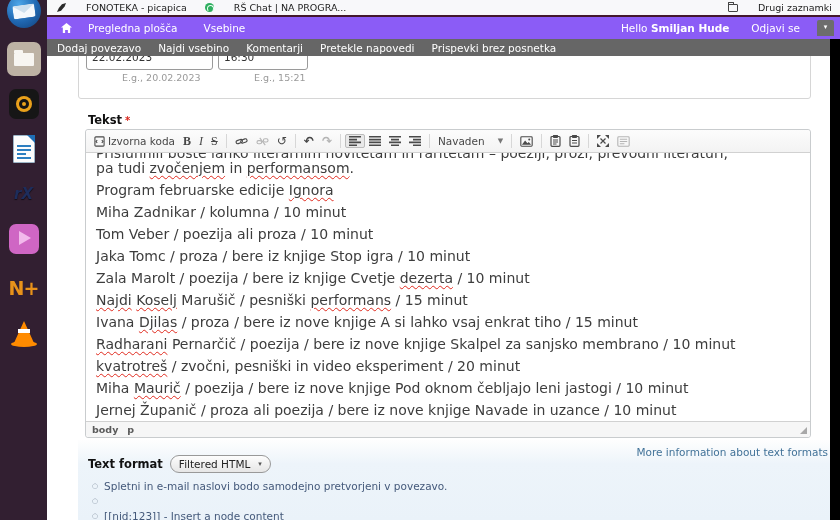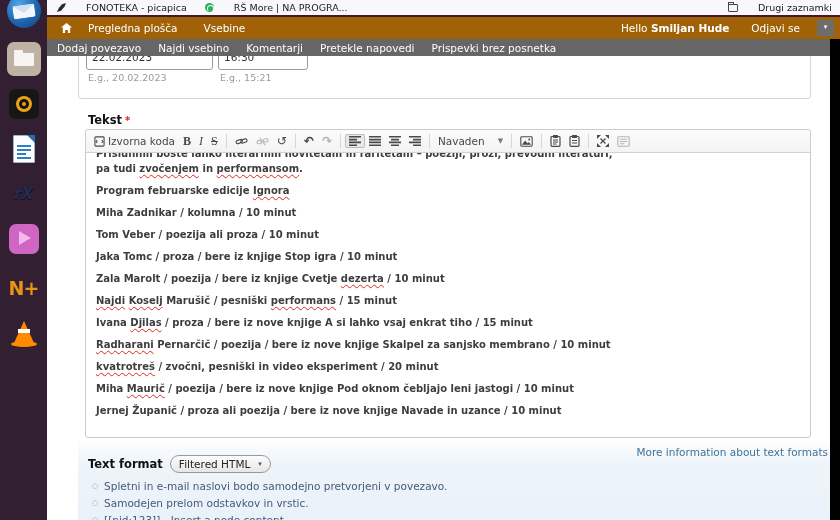--- a/index.html
+++ b/index.html
@@ -50,21 +50,21 @@
              clip-path:polygon(100% 0,55% 15%,20% 55%,0 100%,45% 85%,85% 40%); }
   .greenfav { width:9px; height:9px; border-radius:50%; background:#2fae5f; position:relative; }
   .greenfav:after { content:""; position:absolute; left:2px; top:2px; width:5px; height:5px;
                     border:1px solid #eafff2; border-radius:50%; border-bottom-color:transparent; }
   .fold-out { width:10px; height:8px; border:1px solid #444; border-radius:1px; position:relative; }
   .fold-out:before { content:""; position:absolute; left:-1px; top:-3px; width:4px; height:2px;
                      border:1px solid #444; border-bottom:none; border-radius:1px 1px 0 0; }
   .top-maroon { position:absolute; left:47px; top:15px; width:793px; height:2px; background:#43182c; z-index:4; }
 
   
-  .admin-bar { position:absolute; left:47px; top:17px; width:793px; height:22px; background:#a16207;
+  .admin-bar { position:absolute; left:47px; top:17px; width:793px; height:22px; background:#8b5cf6;
                display:flex; align-items:center; color:#fff; font-size:10.5px; padding:0 10px 0 14px; z-index:4; }
   .home-ic { width:11px; height:11px; margin-right:16px; }
   .ab-item { margin-right:26px; cursor:pointer; white-space:nowrap; }
   .ab-spacer { flex:1; }
   .ab-greet { margin-right:22px; white-space:nowrap; }
   .ab-greet b { font-weight:bold; }
   .ab-logout { margin-right:30px; white-space:nowrap; }
   .ab-toggle { position:absolute; right:6px; top:3px; width:17px; height:16px; background:#6d6d6d;
                border-radius:2px 2px 0 0; color:#fff; font-size:7px; text-align:center; line-height:15px; }
 
@@ -74,41 +74,41 @@
   .sc-item { margin-right:17px; white-space:nowrap; }
 
   
   .page { position:absolute; left:47px; top:56px; width:783px; height:464px; background:#fff; overflow:hidden; z-index:3; }
   .black-strip { position:absolute; right:0; top:39px; width:10px; height:481px; background:#000; z-index:6; }
 
   .fieldset-box { position:absolute; left:31px; top:-26px; width:733px; height:69px;
                   border:1px solid #d6d6d6; border-radius:3px; background:#fff; }
   .mini-input { position:absolute; border:1px solid #9a9a9a; border-radius:3px; background:#fff;
                 font-size:10.5px; color:#333; padding:3px 5px; height:25px; line-height:18px; }
-  .input-help { position:absolute; font-size:9.5px; color:#9a9a9a; }
+  .input-help { position:absolute; font-size:9.5px; color:#9a9a9a;margin-left:34px; }
 
   .field-label { position:absolute; left:41px; top:57px; font-size:11.5px; font-weight:bold; color:#111; }
   .req-star { color:#d8261c; margin-left:3px; font-size:10px; }
 
   
   .editor { position:absolute; left:38px; top:73px; width:726px; height:309px;
             border:1px solid #c9ccce; border-radius:3px; display:flex; flex-direction:column; background:#fff; }
   .ed-toolbar { height:23px; background:linear-gradient(#fcfcfc,#f3f3f3); border-bottom:1px solid #d1d1d1;
                 border-radius:3px 3px 0 0; display:flex; align-items:center; padding:0 4px; font-size:10.5px; color:#474747; }
   .tb-btn { display:flex; align-items:center; gap:3px; padding:2px 4px; border-radius:2px; cursor:pointer; white-space:nowrap; }
   .tb-btn.disabled { opacity:.38; }
   .tb-btn.active { border:1px solid #bcbcbc; background:#e9e9e9; padding:1px 3px; }
   .tb-sep { width:1px; height:14px; background:#d7d7d7; margin:0 4px; }
   .tb-b { font-weight:bold; font-family:"Liberation Serif",serif; font-size:12px; }
   .tb-i { font-style:italic; font-family:"Liberation Serif",serif; font-size:12px; }
   .tb-s { text-decoration:line-through; font-family:"Liberation Serif",serif; font-size:12px; }
   .glyph { font-size:12px; line-height:12px; }
   .fmt-caret { font-size:7px; color:#777; margin-left:10px; }
 
-  .ed-content { flex:1; overflow:hidden; padding:0 10px; font-size:10px; color:#3d3d3d;font-weight:bold; }
+  .ed-content { flex:1; overflow:hidden; padding:0 10px; font-size:14px; color:#3d3d3d; }
   .ed-line { line-height:13px; margin-top:9px; white-space:nowrap; }
   .ed-line.first { margin-top:-6px; }
   .ed-line.cont { margin-top:2px; }
   .miss { text-decoration:underline; text-decoration-style:wavy; text-decoration-color:#e02a1e;
           text-decoration-thickness:1px; text-underline-offset:2px; }
 
   .ed-status { height:16px; background:#f6f6f6; border-top:1px solid #d1d1d1; border-radius:0 0 3px 3px;
                display:flex; align-items:center; padding:0 6px; font-size:9.5px; font-weight:bold; color:#5a5a5a; gap:9px; position:relative; }
   .resize-handle { position:absolute; right:3px; bottom:3px; width:0; height:0;
                    border-left:7px solid transparent; border-bottom:7px solid #a8a8a8; }
@@ -177,21 +177,21 @@
     </div>
   </div>
 
   <div class="bookmarks-bar">
     <div class="bm-item">
       <span class="feather"></span>
       <span>FONOTEKA - picapica</span>
     </div>
     <div class="bm-item">
       <span class="greenfav"></span>
-      <span>RŠ More | NA PROGRA...</span>
+      <span>RŠ Chat | NA PROGRA...</span>
     </div>
     <div class="bm-spacer"></div>
     <div class="bm-item" style="margin-right:0;padding-left:29px;">
       <span class="fold-out"></span>
       <span>Drugi zaznamki</span>
     </div>
   </div>
   <div class="top-maroon"></div>
 
   <div class="admin-bar">
@@ -336,20 +336,25 @@
           <div class="ed-line"><span>Jaka Tomc / proza / bere iz knjige Stop igra / 10 minut</span></div>
           <div class="ed-line"><span>Zala Marolt / poezija / bere iz knjige Cvetje </span><span class="miss">dezerta</span><span> / 10 minut</span></div>
           <div class="ed-line"><span class="miss">Najdi</span><span> </span><span class="miss">Koselj</span><span> Marušič / pesniški </span><span class="miss">performans</span><span> / 15 minut</span></div>
           <div class="ed-line"><span>Ivana </span><span class="miss">Djilas</span><span> / proza / bere iz nove knjige A si lahko vsaj enkrat tiho / 15 minut</span></div>
           <div class="ed-line"><span class="miss">Radharani</span><span> Pernarčič / poezija / bere iz nove knjige Skalpel za sanjsko membrano / 10 minut</span></div>
           <div class="ed-line"><span class="miss">kvatrotreš</span><span> / zvočni, pesniški in video eksperiment / 20 minut</span></div>
           <div class="ed-line"><span>Miha </span><span class="miss">Maurič</span><span> / poezija / bere iz nove knjige Pod oknom čebljajo leni jastogi / 10 minut</span></div>
           <div class="ed-line"><span>Jernej Županič / proza ali poezija / bere iz nove knjige Navade in uzance / 10 minut</span></div>
         </div>
 
+      <div class="ed-status">
+        <span>body</span>
+        <span>p</span>
+        <span class="resize-handle"></span>
+      </div>
     </div>
 
     <div class="filter-area">
       <div class="more-link-row">
         <span class="more-link">More information about text formats</span>
         <span class="help-circ">?</span>
       </div>
       <div class="format-row">
         <span class="format-label">Text format</span>
         <span class="fake-select">
@@ -357,21 +362,20 @@
           <span class="sel-caret">▾</span>
         </span>
       </div>
       <div class="tips">
         <div class="tip">
           <span class="tip-bullet">○</span>
           <span>Spletni in e-mail naslovi bodo samodejno pretvorjeni v povezavo.</span>
         </div>
         <div class="tip">
           <span class="tip-bullet">○</span>
-          <span>Samodejen prelom odstavkov in vrstic.</span>
         </div>
         <div class="tip">
           <span class="tip-bullet">○</span>
           <span>[[nid:123]] - Insert a node content</span>
         </div>
       </div>
     </div>
   </div>
 
   <div class="black-strip"></div>

